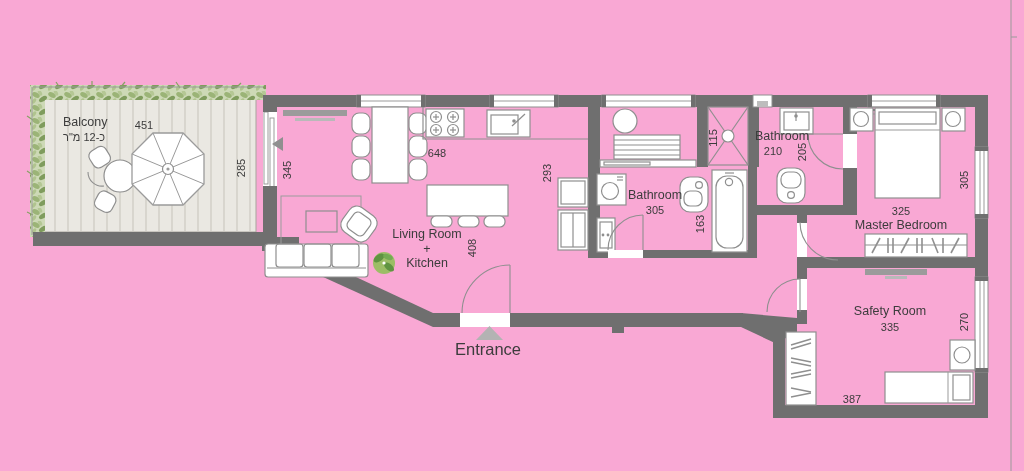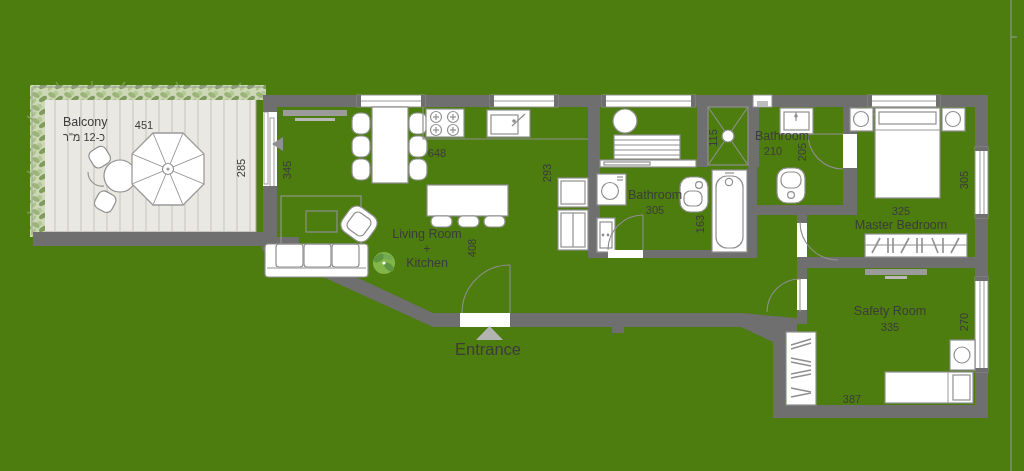--- a/index.html
+++ b/index.html
@@ -1,16 +1,16 @@
 <!DOCTYPE html>
 <html><head>
 <meta charset="utf-8">
 <style>
   html,body{margin:0;padding:0;background:#fff;}
-  .stage{position:relative;width:1024px;height:471px;background:#4d7c0f;overflow:hidden;
+  .stage{position:relative;width:1024px;height:471px;background:#f9a8d4;overflow:hidden;
          font-family:"Liberation Sans",sans-serif;}
   .wall{fill:#6f6f6f;stroke:none;}
   .thin{stroke:#8f8f8f;stroke-width:1.2;fill:none;}
   .thin2{stroke:#9b9b9b;stroke-width:1;fill:none;}
   .furn{stroke:#8f8f8f;stroke-width:1.2;fill:#ffffff;}
   .arc{stroke:#8f8f8f;stroke-width:1.1;fill:none;}
   .dim{font-size:11px;fill:#3c3c3c;}
   .lbl{font-size:12.5px;fill:#3c3c3c;}
   .big{font-size:16.5px;fill:#3c3c3c;}
   text{font-family:"Liberation Sans",sans-serif;}

